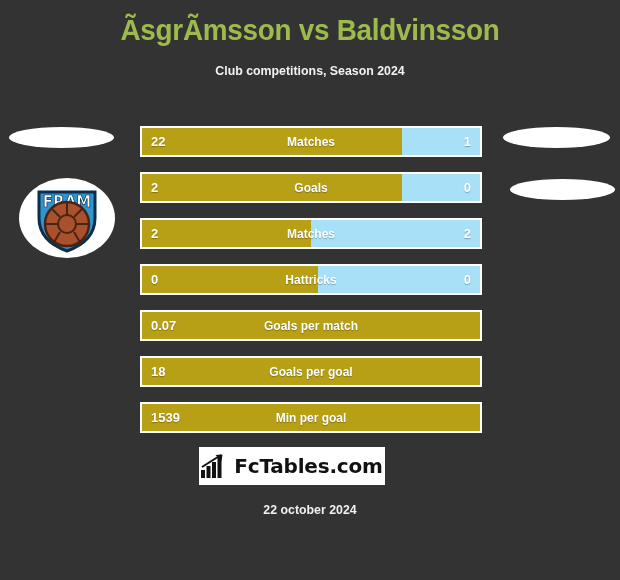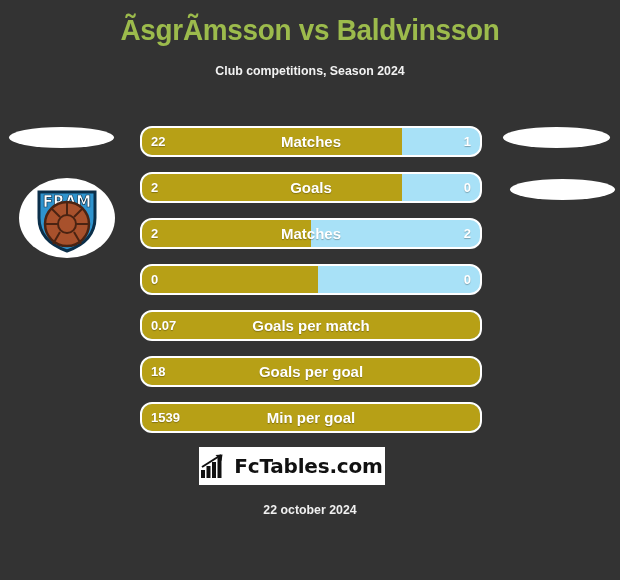--- a/index.html
+++ b/index.html
@@ -73,21 +73,21 @@
   .bars {
     position: absolute;
     left: 140px;
     top: 126px;
     width: 342px;
   }
   .bar-row {
     position: relative;
     height: 31px;
     margin-bottom: 15px;
-    border-radius: 12px;
+    border-radius: 0;
     border: 2px solid #ffffff;
     box-sizing: border-box;
     overflow: hidden;
     background: #a8e1f7;
   }
   .bar-fill {
     position: absolute;
     left: 0;
     top: 0;
     bottom: 0;
@@ -106,21 +106,21 @@
     color: #ffffff;
     white-space: nowrap;
     text-shadow: 0 1px 1px rgba(0,0,0,0.28);
   }
   .bar-home { left: 9px;  justify-content: flex-start; }
   .bar-away { right: 9px; justify-content: flex-end; }
   .bar-label {
     left: 0;
     width: 100%;
     justify-content: center;
-    font-size: 15px;
+    font-size: 12px;
   }
 
   
   .fctables {
     position: absolute;
     left: 199px;
     top: 447px;
     width: 186px;
     height: 38px;
     background: #ffffff;
@@ -202,20 +202,21 @@
     <div class="bar-row">
       <div class="bar-fill" style="width:50%"></div>
       <div class="bar-home">2</div>
       <div class="bar-label">Matches</div>
       <div class="bar-away">2</div>
     </div>
 
     <div class="bar-row">
       <div class="bar-fill" style="width:52%"></div>
       <div class="bar-home">0</div>
+      <div class="bar-label">Hattricks</div>
       <div class="bar-away">0</div>
     </div>
 
     <div class="bar-row">
       <div class="bar-fill" style="width:100%"></div>
       <div class="bar-home">0.07</div>
       <div class="bar-label">Goals per match</div>
     </div>
 
     <div class="bar-row">

